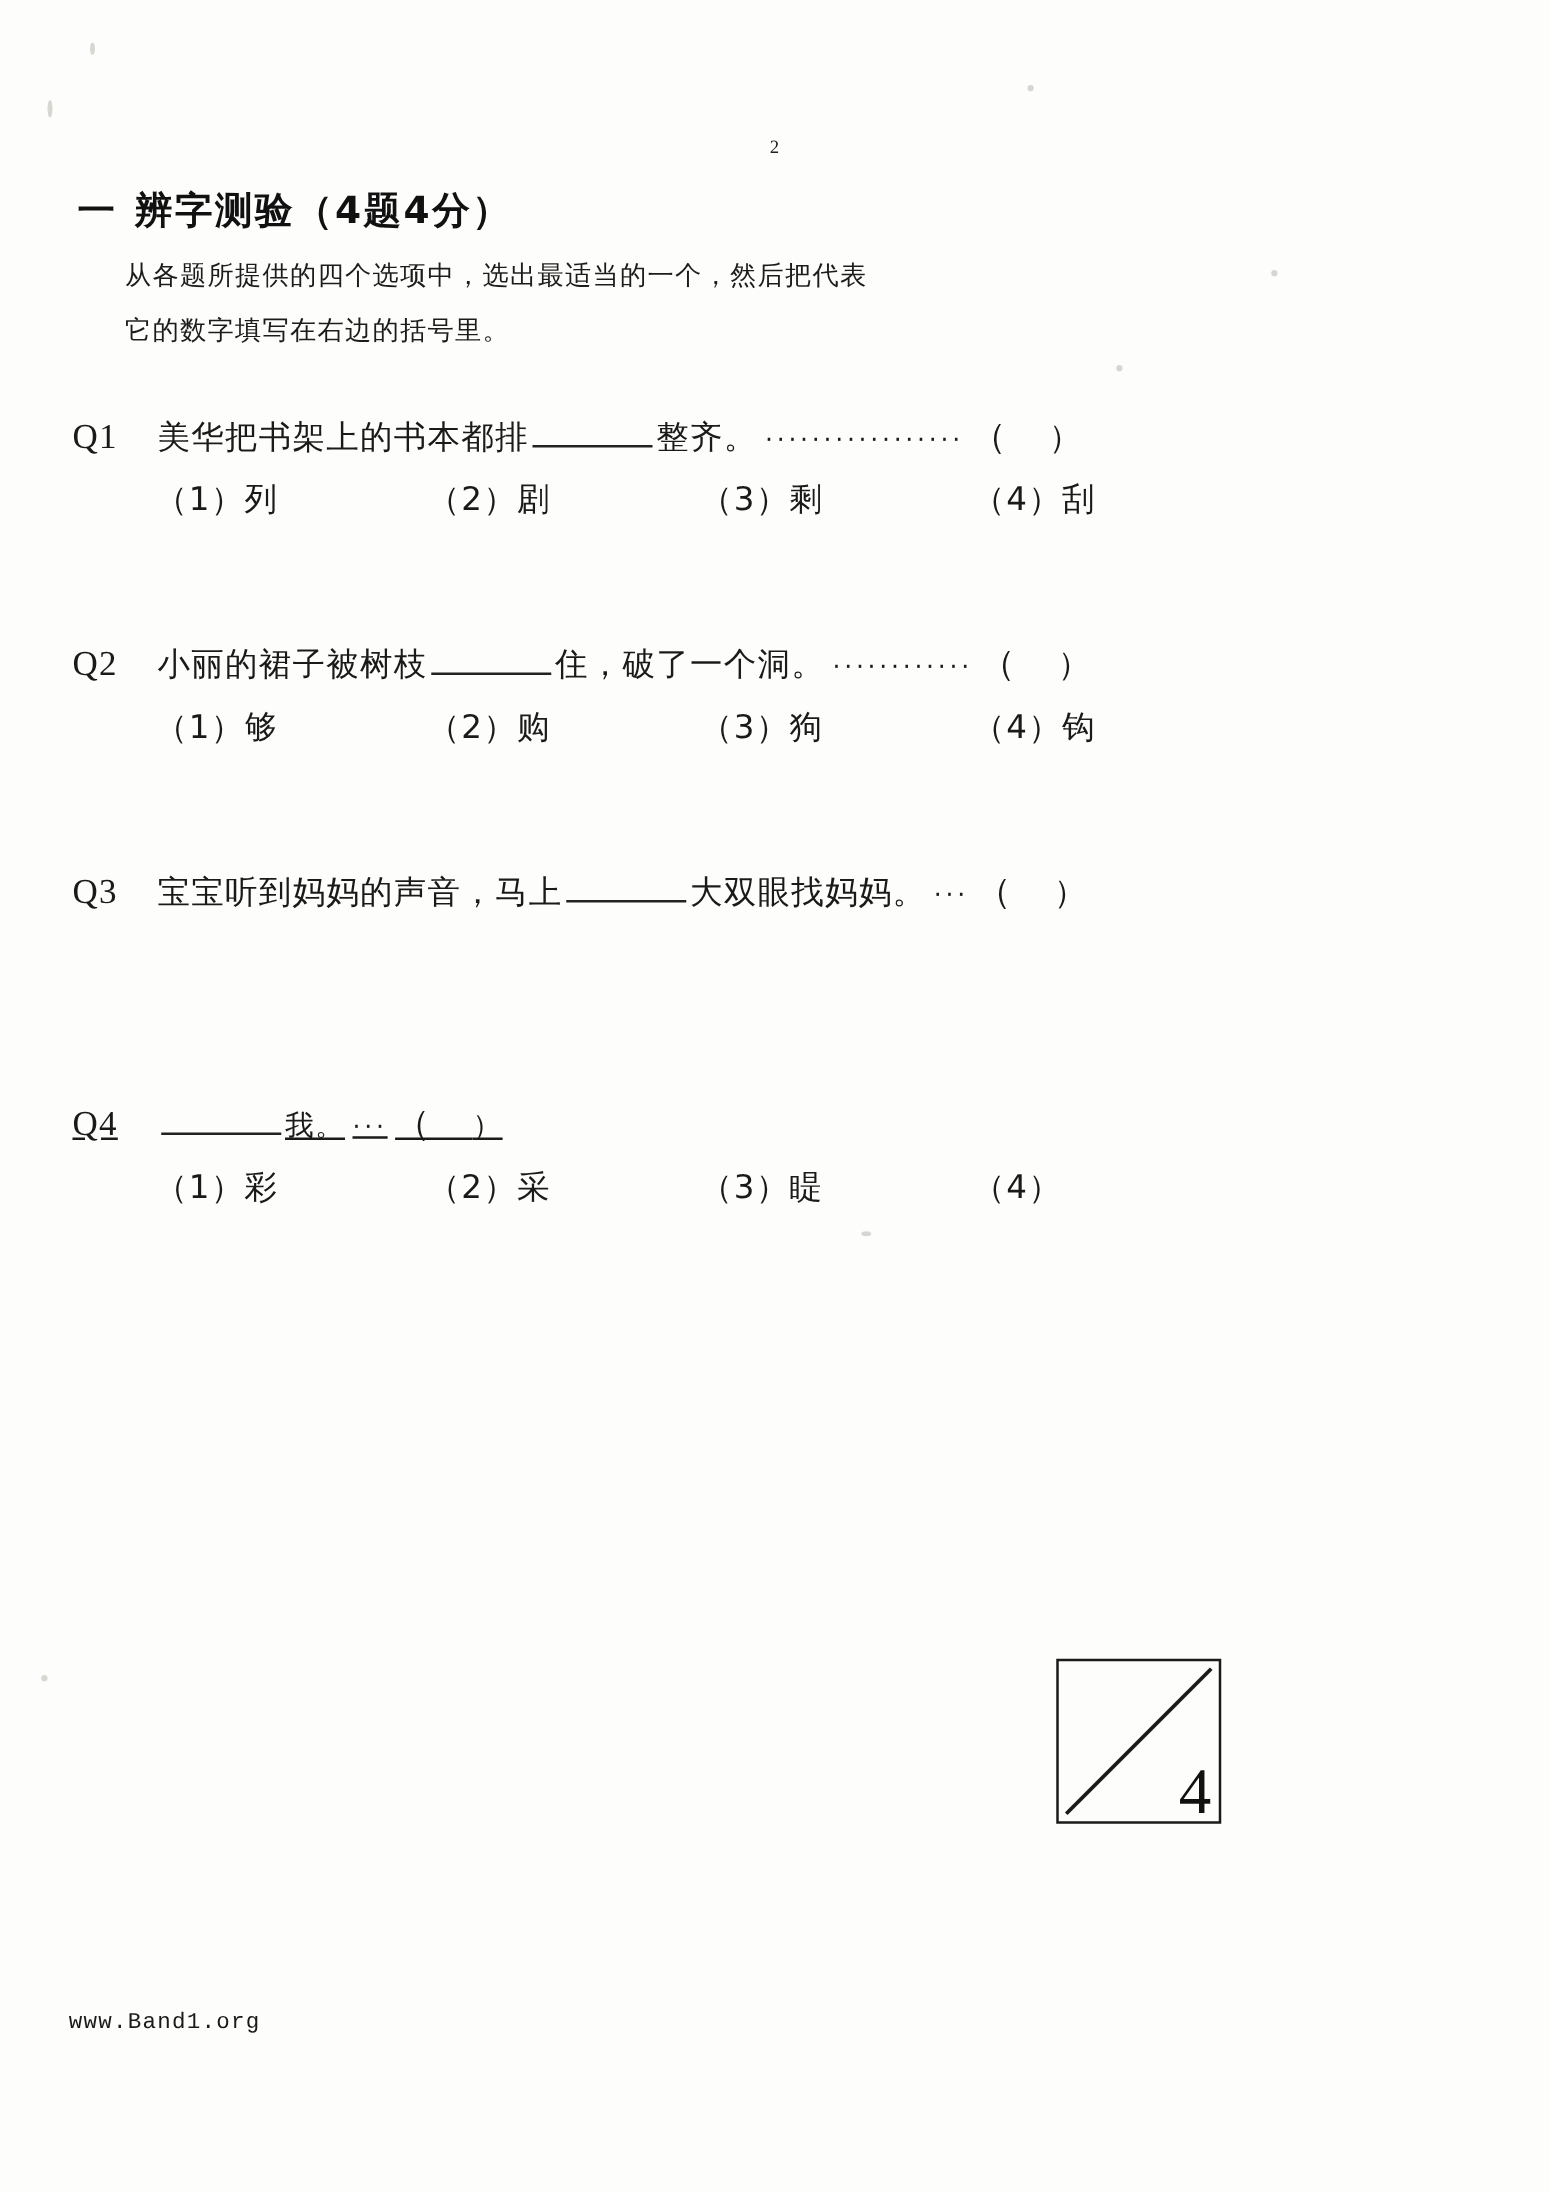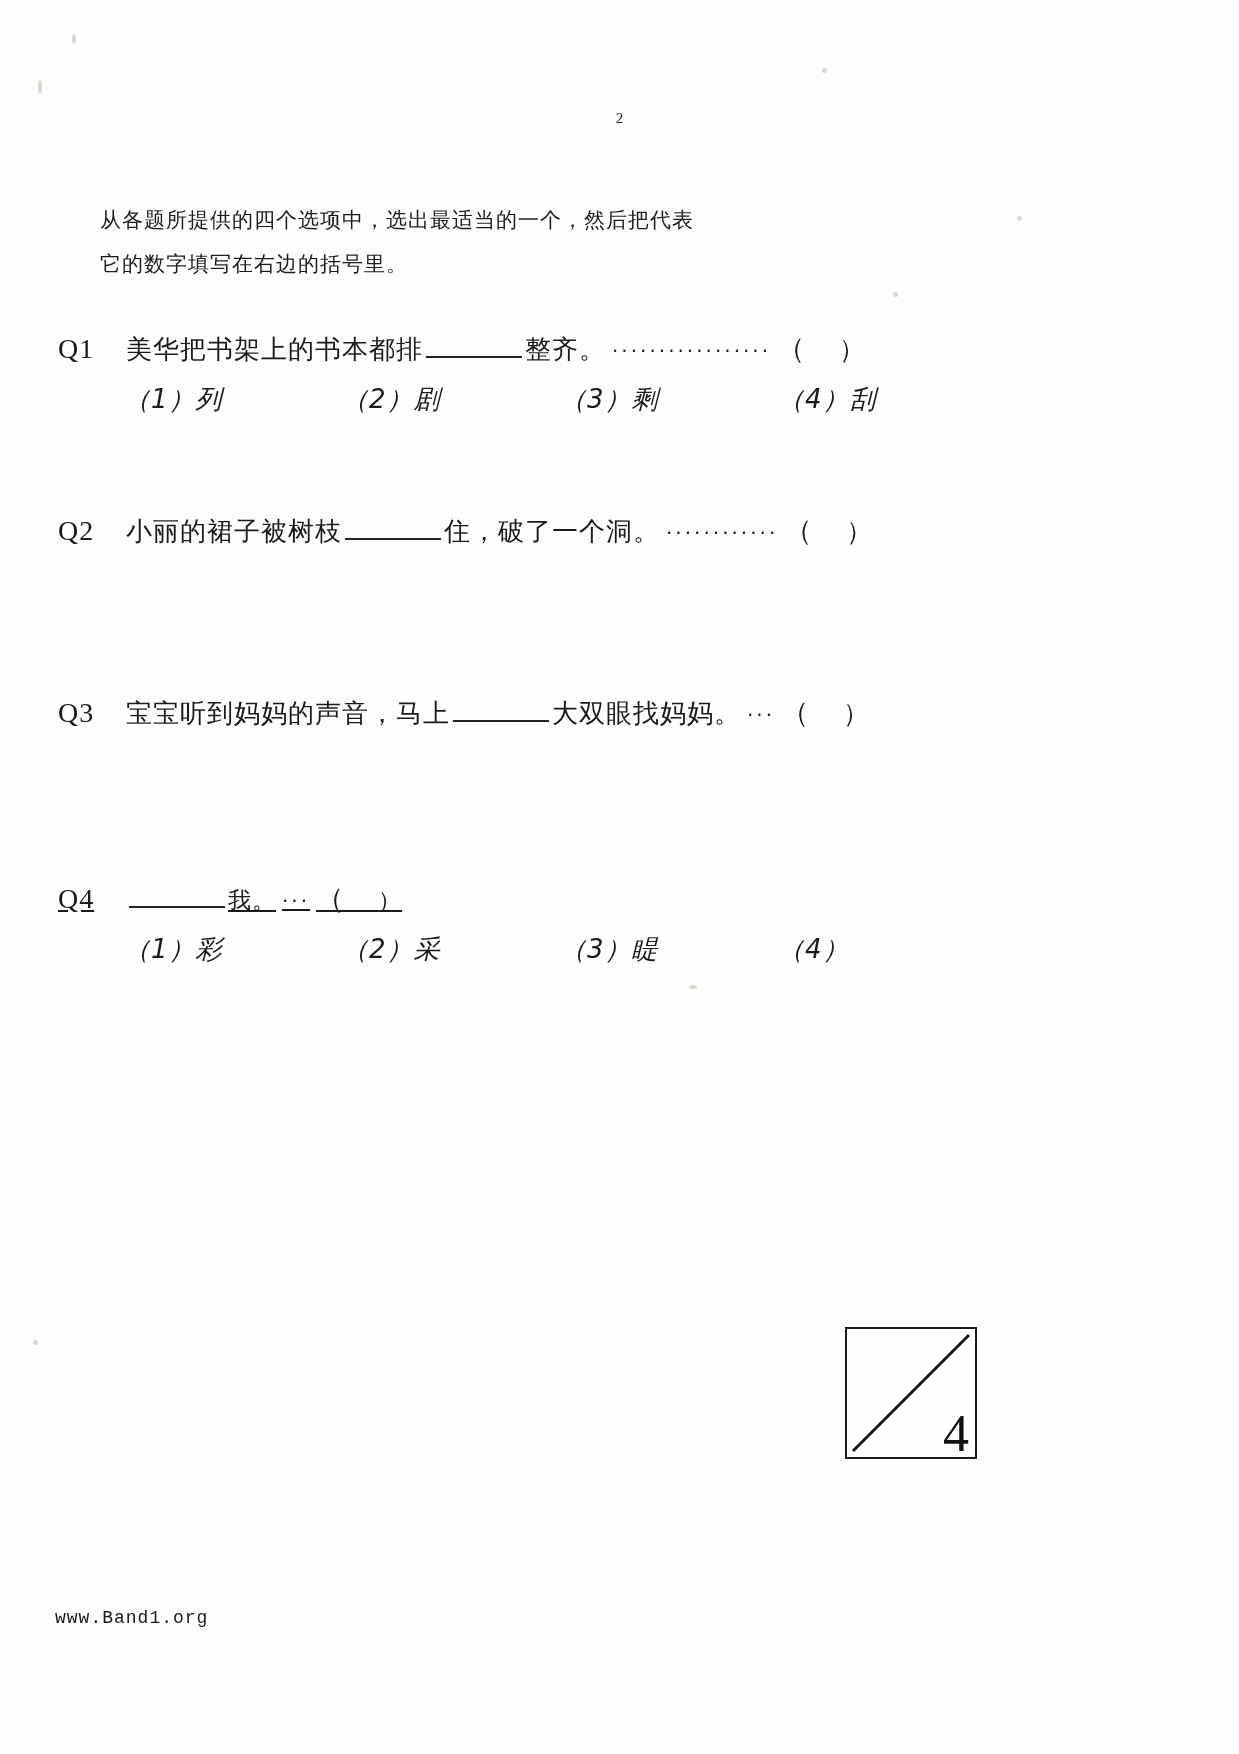--- a/index.html
+++ b/index.html
@@ -96,21 +96,20 @@
   .paren {
     font-size: 28px;
     letter-spacing: 34px;
   }
   .options {
     display: flex;
     margin-top: 14px;
     margin-left: 66px;
     font-size: 26px;
     letter-spacing: 1px;
-    font-style: italic;
   }
   .option {
     width: 218px;
     white-space: nowrap;
   }
   .q-small {
     font-size: 23px;
     text-decoration: underline;
   }
   .mark-box {
@@ -152,20 +151,23 @@
   <div class="speckle" style="left:72px;top:34px;width:4px;height:10px;"></div>
   <div class="speckle" style="left:38px;top:80px;width:4px;height:14px;"></div>
   <div class="speckle" style="left:822px;top:68px;width:5px;height:5px;"></div>
   <div class="speckle" style="left:1017px;top:216px;width:5px;height:5px;"></div>
   <div class="speckle" style="left:893px;top:292px;width:5px;height:5px;"></div>
   <div class="speckle" style="left:33px;top:1340px;width:5px;height:5px;"></div>
   <div class="speckle" style="left:689px;top:985px;width:8px;height:4px;"></div>
 
   <div class="page-number">2</div>
 
+  <div class="section-title">
+    <span class="num">一</span><span>辨字测验（4题4分）</span>
+  </div>
 
   <div class="instructions">
     <div>从各题所提供的四个选项中，选出最适当的一个，然后把代表</div>
     <div>它的数字填写在右边的括号里。</div>
   </div>
 
   <div class="question" style="top:330px;">
     <div class="q-line">
       <span class="q-label">Q1</span>
       <span>美华把书架上的书本都排</span>
@@ -186,20 +188,26 @@
   <div class="question" style="top:512px;">
     <div class="q-line">
       <span class="q-label">Q2</span>
       <span>小丽的裙子被树枝</span>
       <span class="blank"></span>
       <span>住，破了一个洞。</span>
       <span class="dots">············</span>
       <span class="paren">（</span>
       <span>）</span>
     </div>
+    <div class="options">
+      <span class="option">（1）够</span>
+      <span class="option">（2）购</span>
+      <span class="option">（3）狗</span>
+      <span class="option">（4）钩</span>
+    </div>
   </div>
 
   <div class="question" style="top:694px;">
     <div class="q-line">
       <span class="q-label">Q3</span>
       <span>宝宝听到妈妈的声音，马上</span>
       <span class="blank"></span>
       <span>大双眼找妈妈。</span>
       <span class="dots">···</span>
       <span class="paren">（</span>

